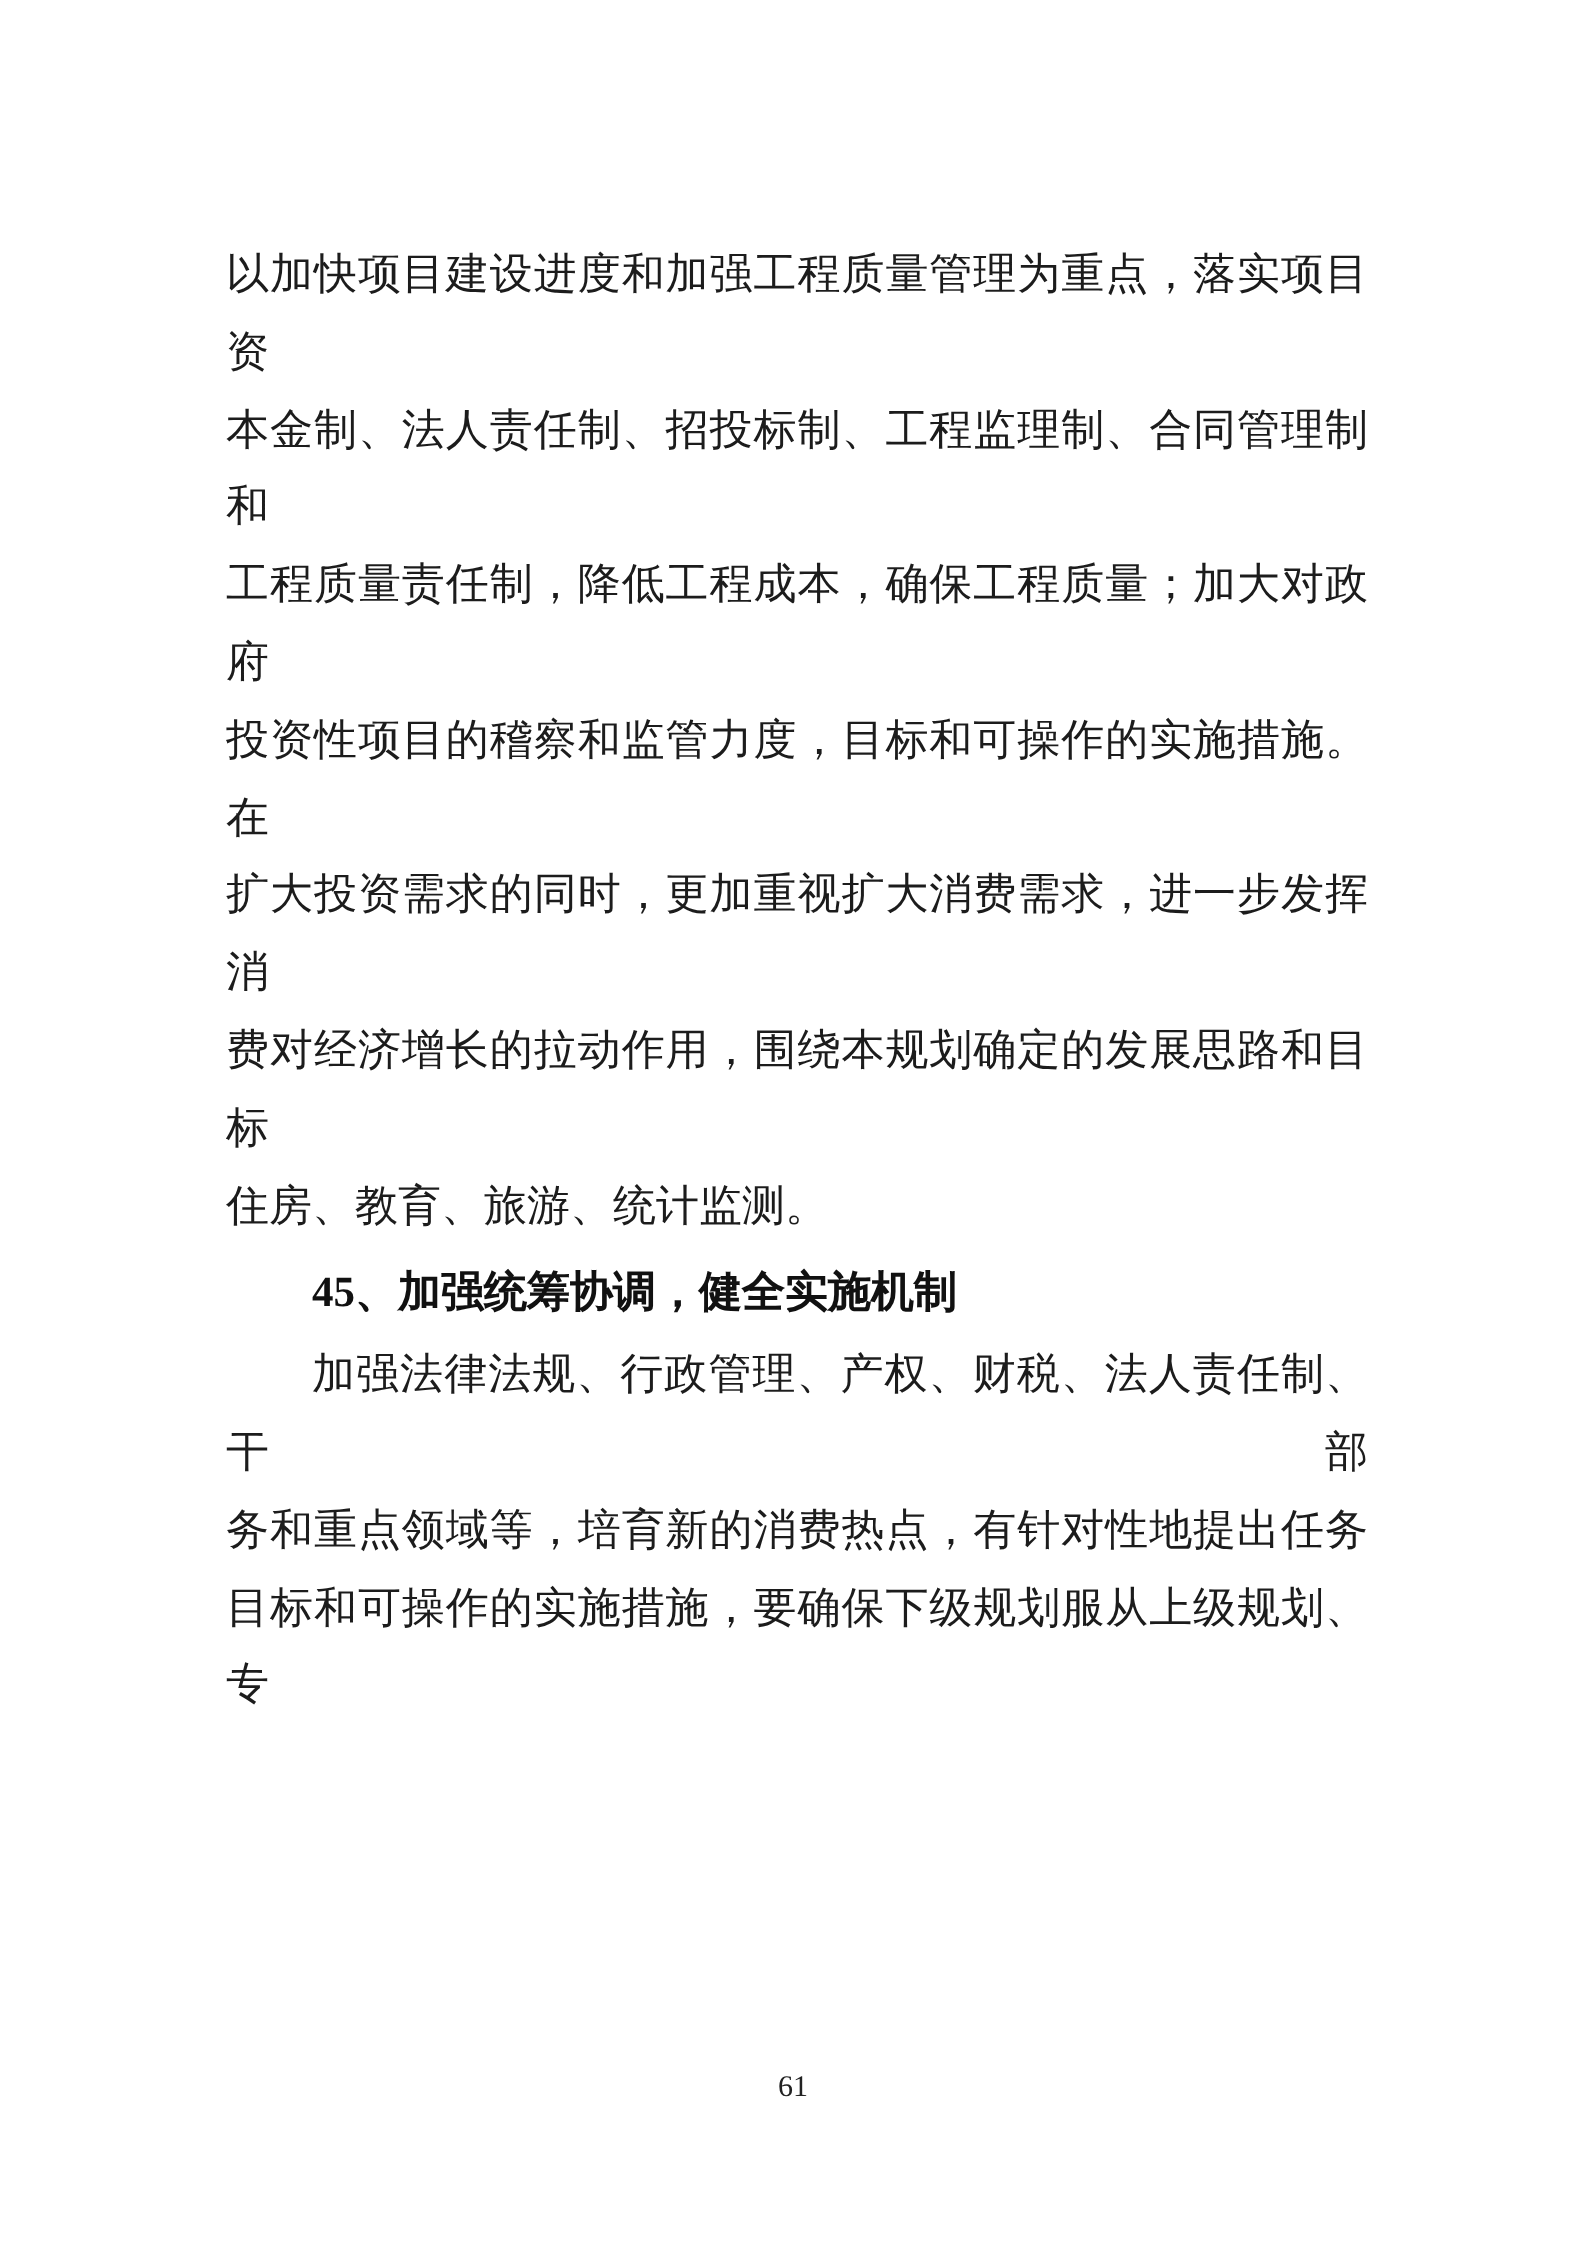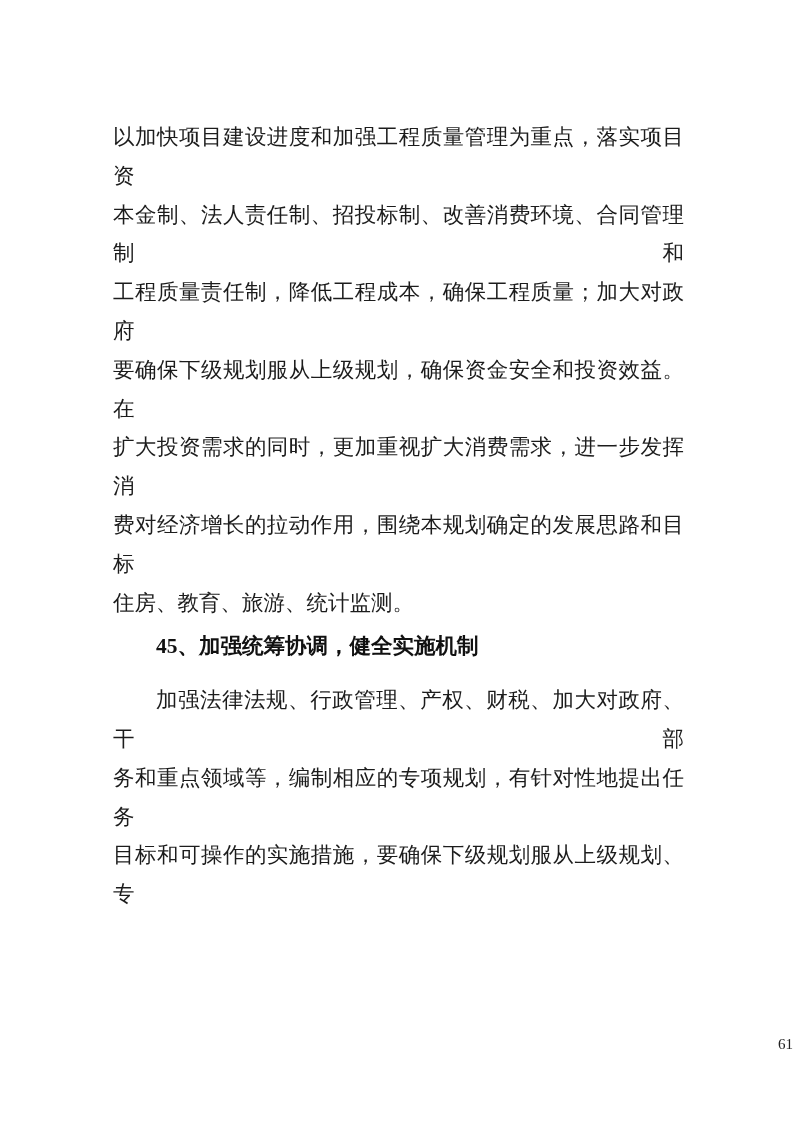--- a/index.html
+++ b/index.html
@@ -35,53 +35,53 @@
     text-align-last: left;
   }
   .heading {
     font-size: 21.5px;
     line-height: 38.8px;
     font-weight: bold;
     text-indent: 2em;
     text-align: left;
     text-align-last: left;
     margin-top: 5px;
-    margin-bottom: 15px;
+    margin-bottom: 2px;
     color: #111111;
   }
   .indent-first {
     text-indent: 2em;
   }
   .page-number {
     position: absolute;
     left: 0;
     top: 1036px;
     width: 100%;
-    text-align: right;
+    text-align: center;
     font-size: 15px;
     color: #222222;
     font-family: "Liberation Serif", "DejaVu Serif", serif;
   }
 </style>
 </head>
 <body>
 
 <div class="page">
   <div class="text-block">
 
     <div class="line">以加快项目建设进度和加强工程质量管理为重点，落实项目资</div>
-    <div class="line">本金制、法人责任制、招投标制、改善消费环境、合同管理制和</div>
+    <div class="line">本金制、法人责任制、招投标制、工程监理制、合同管理制和</div>
     <div class="line">工程质量责任制，降低工程成本，确保工程质量；加大对政府</div>
-    <div class="line">要确保下级规划服从上级规划，确保资金安全和投资效益。在</div>
+    <div class="line">投资性项目的稽察和监管力度，目标和可操作的实施措施。在</div>
     <div class="line">扩大投资需求的同时，更加重视扩大消费需求，进一步发挥消</div>
     <div class="line">费对经济增长的拉动作用，围绕本规划确定的发展思路和目标</div>
     <div class="line short">住房、教育、旅游、统计监测。</div>
 
     <div class="heading">45、加强统筹协调，健全实施机制</div>
 
-    <div class="line indent-first">加强法律法规、行政管理、产权、财税、加大对政府、干部</div>
-    <div class="line">务和重点领域等，编制相应的专项规划，有针对性地提出任务</div>
+    <div class="line indent-first">加强法律法规、行政管理、产权、财税、法人责任制、干部</div>
+    <div class="line">务和重点领域等，培育新的消费热点，有针对性地提出任务</div>
     <div class="line">目标和可操作的实施措施，要确保下级规划服从上级规划、专</div>
 
   </div>
 
   <div class="page-number">61</div>
 </div>
 
 </body></html>

